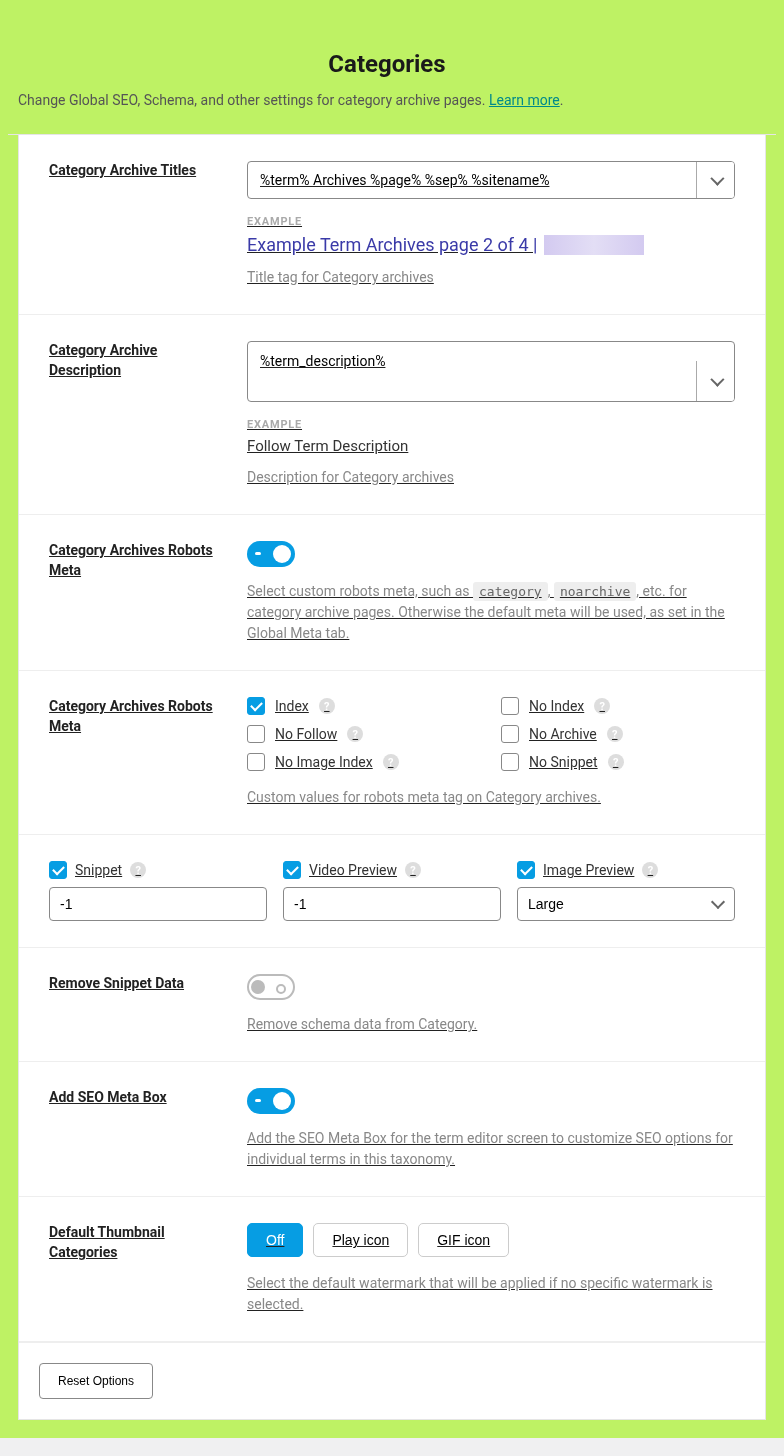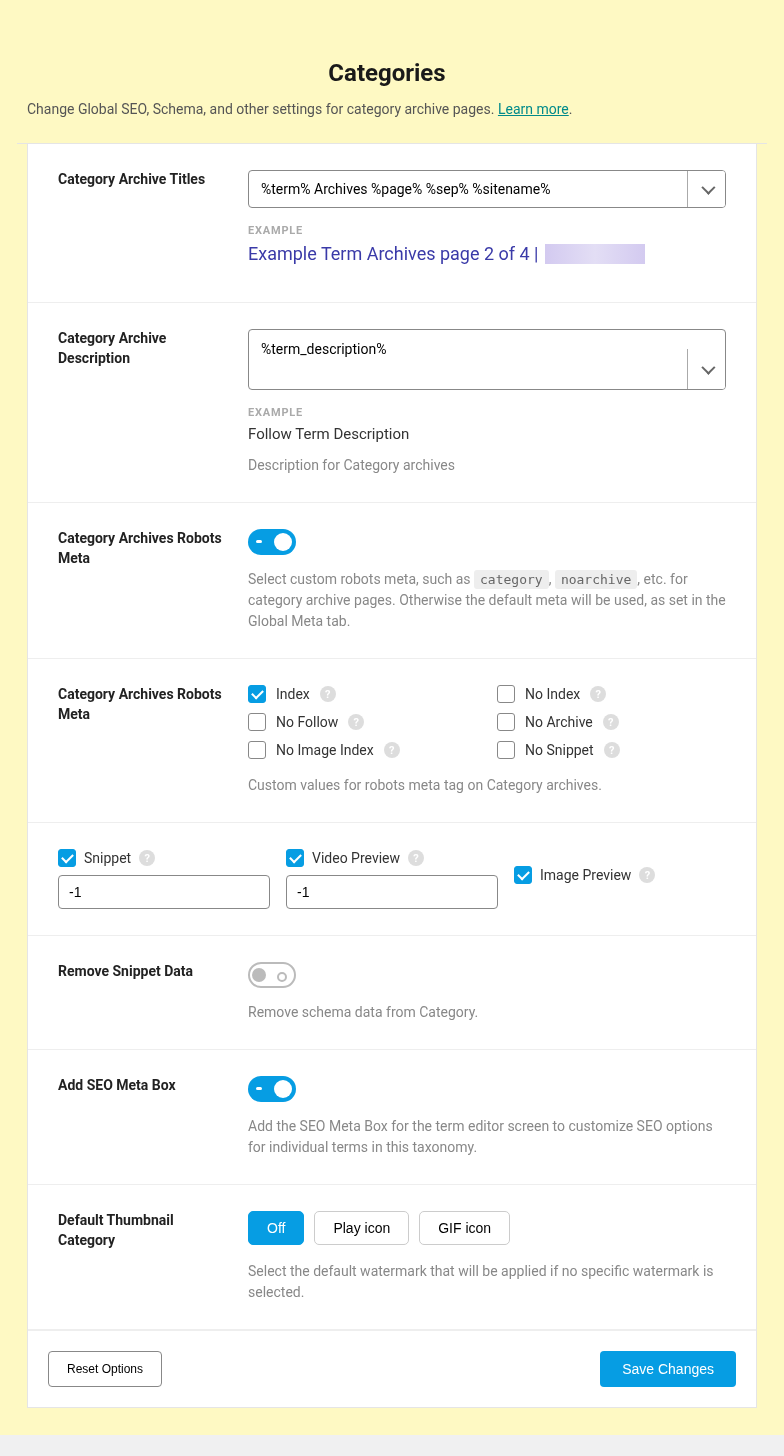--- a/index.html
+++ b/index.html
@@ -2,21 +2,21 @@
 <html><head>
 <meta charset="utf-8">
 <style>
 * { box-sizing: border-box; margin: 0; padding: 0; }
 body {
   font-family: -apple-system, BlinkMacSystemFont, "Segoe UI", Roboto, sans-serif;
   background: #f0f0f1;
   font-size: 14px;
   color: #222;
 }
-.page-wrap { background: #fef9c3; padding: 17px; }
+.page-wrap { background: #bef264; padding: 8px; }
 .header-area {
   padding: 42px 20px 26px 10px;
   border-bottom: 1px solid #e5e5e5;
 }
 .page-title {
   font-size: 24px;
   font-weight: 700;
   text-align: center;
   margin-bottom: 14px;
   color: #1a1a1a;
@@ -30,21 +30,22 @@
 .panel {
   background: #fff;
   margin: 0 10px 10px 10px;
   border: 1px solid #e5e5e5;
   border-top: none;
 }
 .field-row {
   display: flex;
   padding: 26px 30px;
   border-bottom: 1px solid #eee;
-  gap: 20px;
+  gap: 28px;
+  text-decoration: underline;
 }
 .field-row:last-of-type { border-bottom: none; }
 .field-label-col { width: 170px; flex-shrink: 0; }
 .field-label {
   font-weight: 700;
   font-size: 14px;
   color: #222;
   line-height: 1.4;
 }
 .field-control-col { flex: 1; min-width: 0; }
@@ -195,21 +196,20 @@
   font-size: 11px;
   font-weight: 700;
   display: inline-flex;
   align-items: center;
   justify-content: center;
   flex-shrink: 0;
 }
 .adv-robots-row {
   display: flex;
   gap: 16px;
-  align-items: center;
 }
 .adv-col { flex: 1; min-width: 0; }
 .adv-col-head {
   display: flex;
   align-items: center;
   gap: 8px;
   margin-bottom: 8px;
 }
 .adv-input {
   width: 100%;
@@ -301,20 +301,21 @@
           <input type="text" value="%term% Archives %page% %sep% %sitename%" style="">
           <div class="combo-dropdown-btn">
               <span class="chevron-down"></span>
             </div>
         </div>
         <div class="example-label">EXAMPLE</div>
         <div class="example-preview">
           <span>Example Term Archives page 2 of 4 |</span>
           <span class="blur"></span>
         </div>
+        <div class="field-desc">Title tag for Category archives</div>
       </div>
     </div>
 
     <div class="field-row">
       <div class="field-label-col">
         <div class="field-label">Category Archive Description</div>
       </div>
       <div class="field-control-col">
         <div class="input-combo">
           <textarea style="">%term_description%</textarea>
@@ -395,20 +396,21 @@
                 <div class="checkbox checked"></div>
                 <span class="checkbox-label">Video Preview</span>
                 <span class="help-icon">?</span>
               </div><input class="adv-input" value="-1" style=""></div>
             <div class="adv-col">
               <div class="adv-col-head">
                 <div class="checkbox checked"></div>
                 <span class="checkbox-label">Image Preview</span>
                 <span class="help-icon">?</span>
               </div>
+              <div class="adv-select-wrap"><select class="adv-select"><option>Large</option></select></div>
             </div>
           </div>
       </div>
     </div>
 
     <div class="field-row">
       <div class="field-label-col">
         <div class="field-label">Remove Snippet Data</div>
       </div>
       <div class="field-control-col">
@@ -426,30 +428,29 @@
       <div class="field-control-col">
         <div class="toggle on">
             <div class="knob"></div>
           </div>
         <div class="field-desc" style="margin-top:14px;">Add the SEO Meta Box for the term editor screen to customize SEO options for individual terms in this taxonomy.</div>
       </div>
     </div>
 
     <div class="field-row">
       <div class="field-label-col">
-        <div class="field-label">Default Thumbnail Category</div>
+        <div class="field-label">Default Thumbnail Categories</div>
       </div>
       <div class="field-control-col">
         <div class="btn-group" id="watermark-group">
             <button class="pill-btn active">Off</button>
             <button class="pill-btn">Play icon</button>
             <button class="pill-btn">GIF icon</button>
           </div>
         <div class="field-desc">Select the default watermark that will be applied if no specific watermark is selected.</div>
       </div>
     </div>
 
     <div class="footer-bar">
       <button class="btn-secondary">Reset Options</button>
-      <button class="btn-primary">Save Changes</button>
     </div>
   </div>
 </div>
 
 </body></html>

